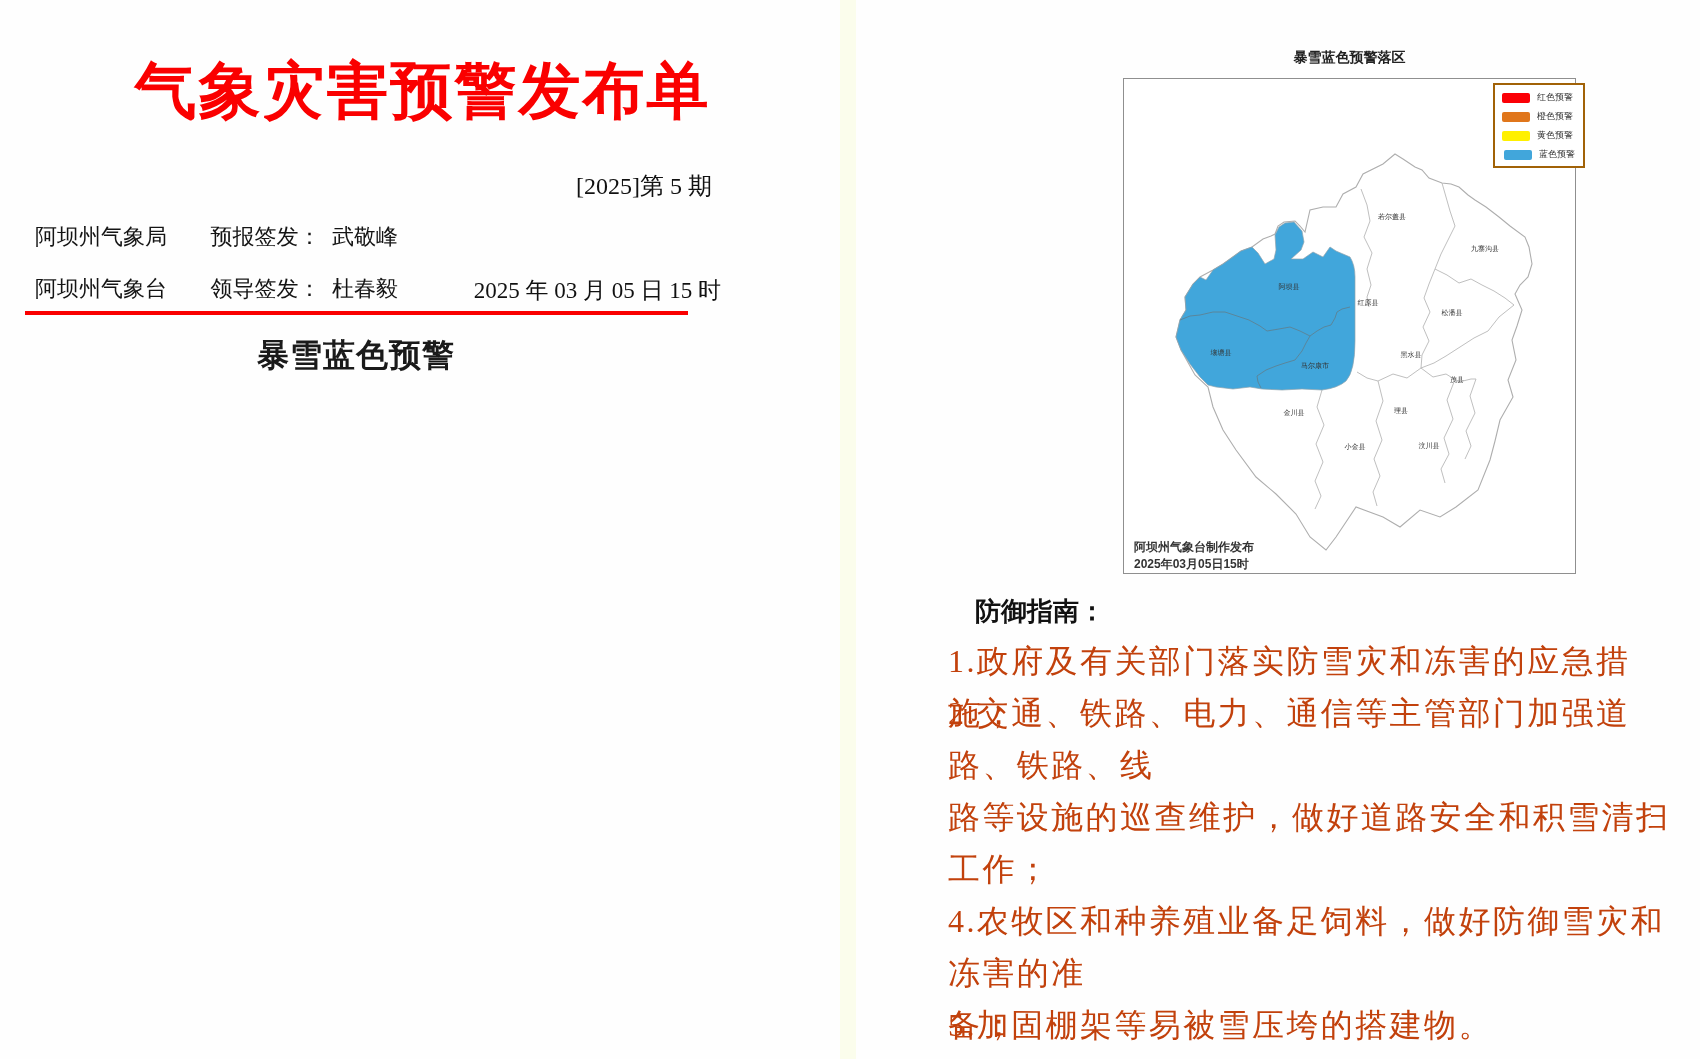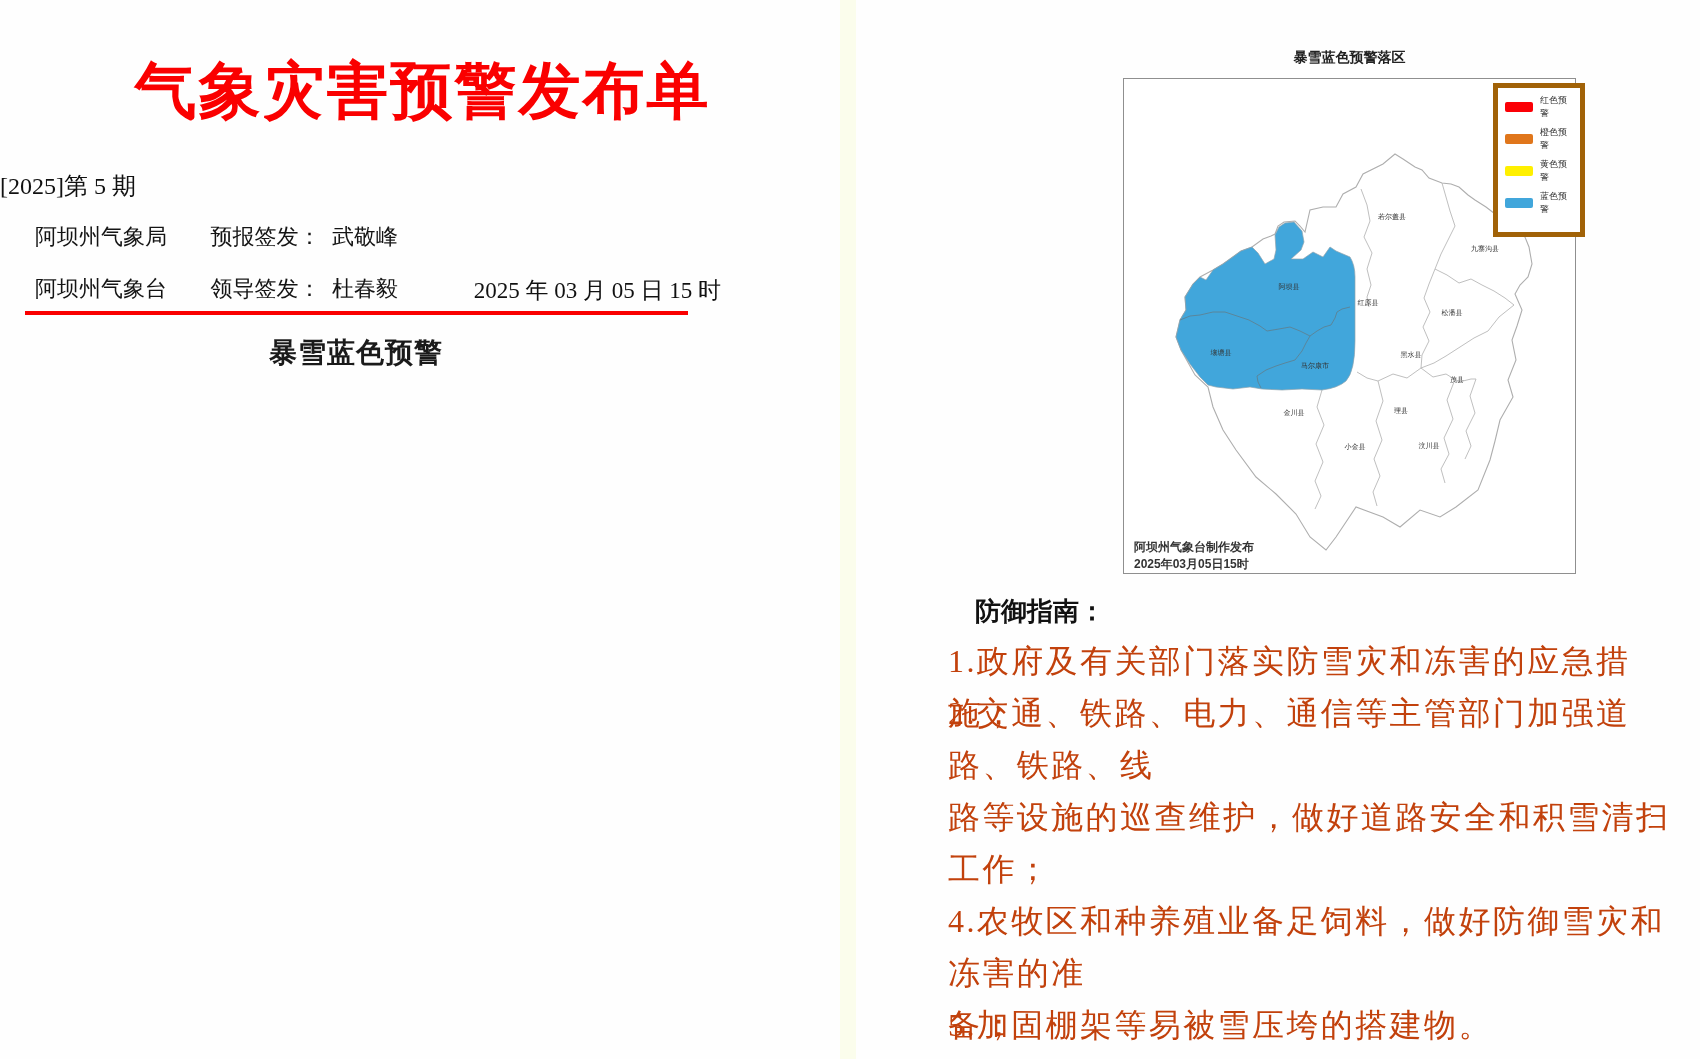--- a/index.html
+++ b/index.html
@@ -5,47 +5,47 @@
   * { margin:0; padding:0; box-sizing:border-box; }
   body { font-family:"Liberation Serif", serif; background:#ffffff; }
   .screen { position:relative; width:1700px; height:1059px; background:#fefefe; overflow:hidden; }
 
   .gutter { position:absolute; left:840px; top:0; width:16px; height:1059px; background:#fbfdec; }
 
   
   .doc-title { position:absolute; left:0; top:56px; width:845px; text-align:center;
                font-family:"Liberation Serif", serif; font-weight:700; font-size:62px;
                letter-spacing:2px; color:#fa0000; line-height:1.15; }
-  .issue-no { position:absolute; left:0; top:170px; width:712px; text-align:left;
+  .issue-no { position:absolute; left:0; top:170px; width:712px; text-align:right;
               font-size:24px; color:#111; }
   .org-row { position:absolute; left:35px; width:700px; font-size:22px; color:#141414; }
   .org-row .org { display:inline-block; width:165px; }
   .org-row .sign-label { display:inline-block; margin-left:5px; }
   .org-row .signer { display:inline-block; margin-left:6px; }
   .row-datetime { position:absolute; right:14px; top:1px; font-size:23px; color:#111; }
   .red-rule { position:absolute; left:25px; top:311px; width:663px; height:4px; background:#fa0000; }
   .warning-heading { position:absolute; left:0; top:334px; width:712px; text-align:center;
                      font-family:"Liberation Sans", sans-serif; font-weight:600;
-                     font-size:28px; letter-spacing:1px; color:#1a1a1a; }
+                     font-size:32px; letter-spacing:1px; color:#1a1a1a; }
   .body-text { position:absolute; left:25px; top:390px; width:690px;
                font-size:24px; line-height:50px; letter-spacing:2.2px;
                color:#151515; white-space:pre-wrap; }
 
   
   .map-title { position:absolute; left:1123px; top:49px; width:453px; text-align:center;
                font-family:"Liberation Sans", sans-serif; font-weight:700;
                font-size:14px; color:#222; }
   .map-box { position:absolute; left:1123px; top:78px; width:453px; height:496px;
              border:1px solid #8f8f8f; background:#ffffff; }
   .map-box svg { position:absolute; left:0; top:0; }
   .county { position:absolute; transform:translate(-50%,-50%);
             font-family:"Liberation Sans", sans-serif; font-size:7px; color:#333;
             white-space:nowrap; }
   .legend { position:absolute; left:369px; top:4px; width:92px;
-            border:5px solid #a16207; background:#fff; padding:6px 6px 16px 7px; }
+            border:2px solid #a16207; background:#fff; padding:6px 6px 5px 7px; }
   .legend-row { display:flex; align-items:center; margin-bottom:6px; }
   .legend-row:last-child { margin-bottom:0;justify-content:center; }
   .legend-swatch { width:28px; height:10px; border-radius:2px; margin-right:7px; flex:none; }
   .legend-label { font-family:"Liberation Sans", sans-serif; font-size:9px; color:#333; }
   .map-attrib { position:absolute; left:10px; top:460px;
                 font-family:"Liberation Sans", sans-serif; font-weight:700;
                 font-size:12px; line-height:17px; color:#333; }
 
   
   .guide-heading { position:absolute; left:975px; top:594px;

